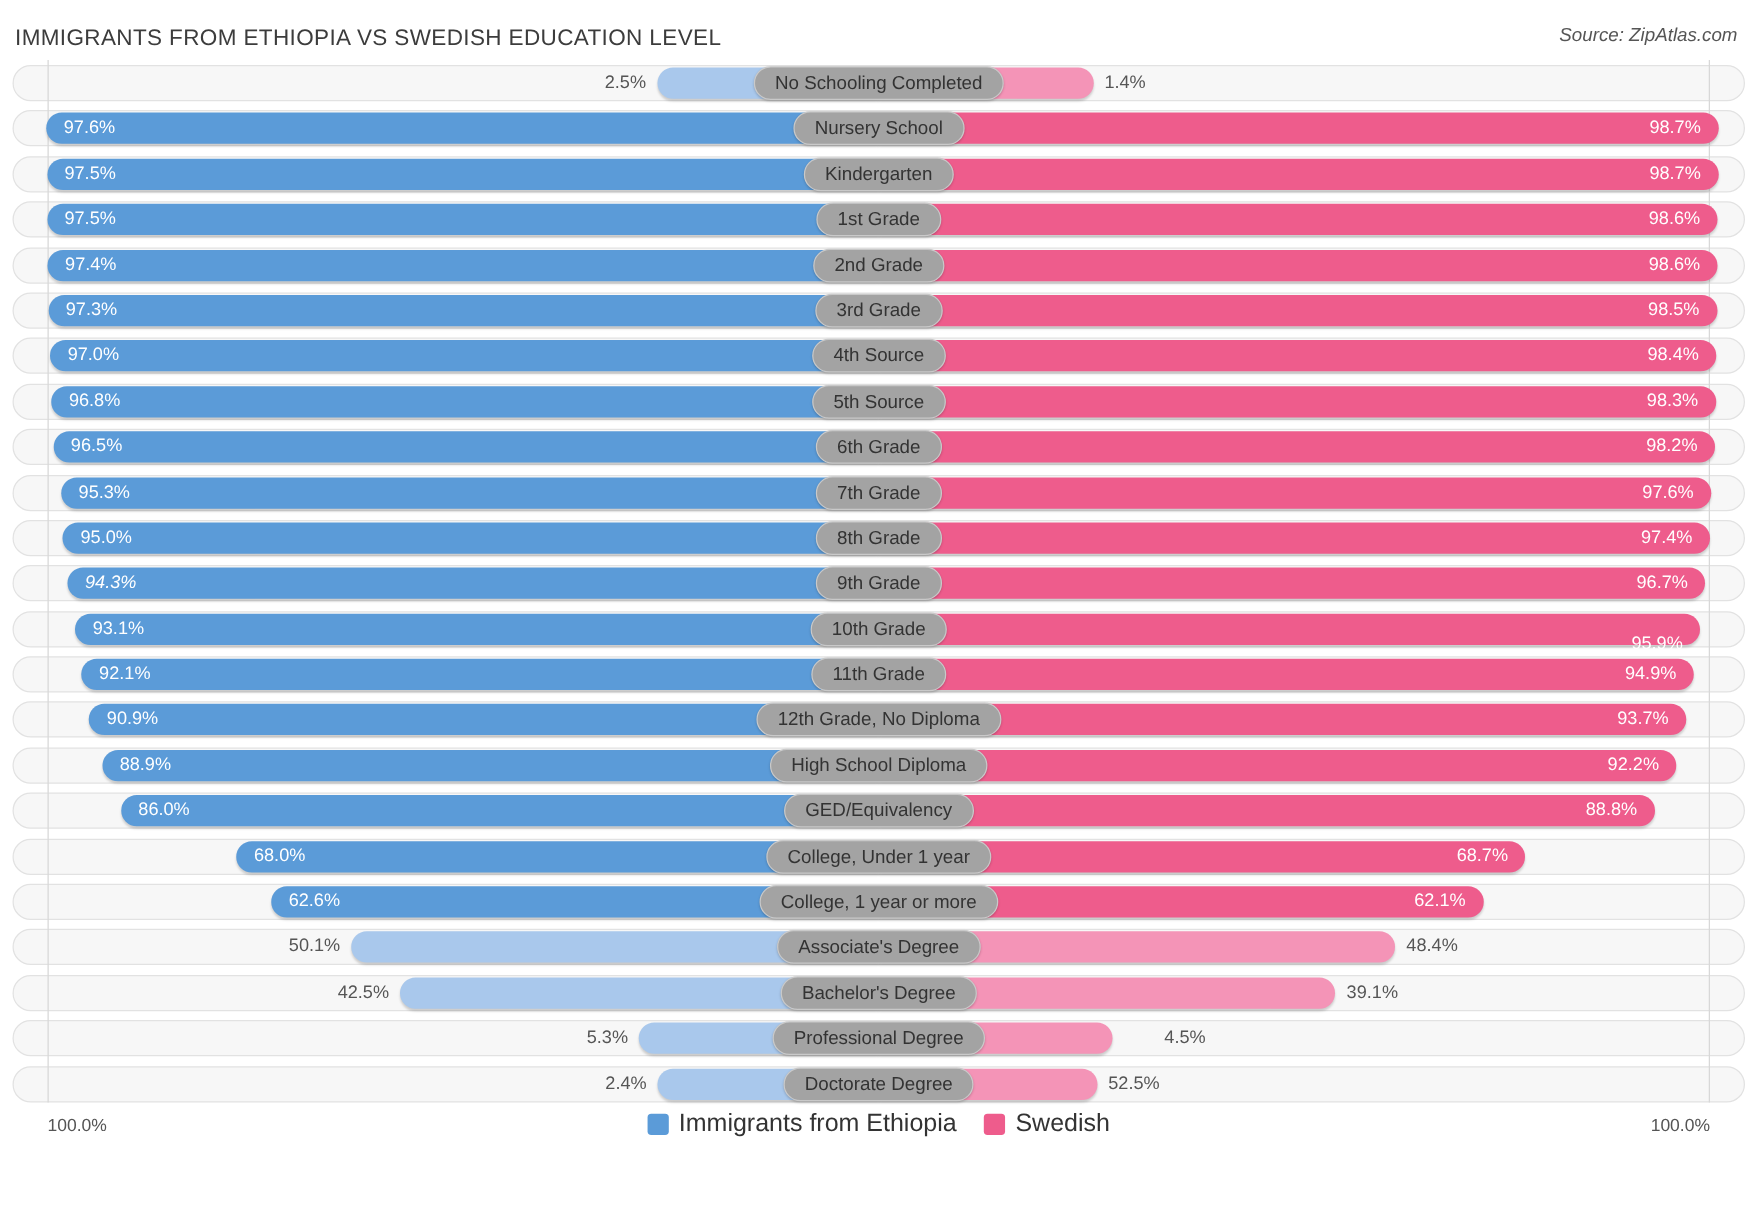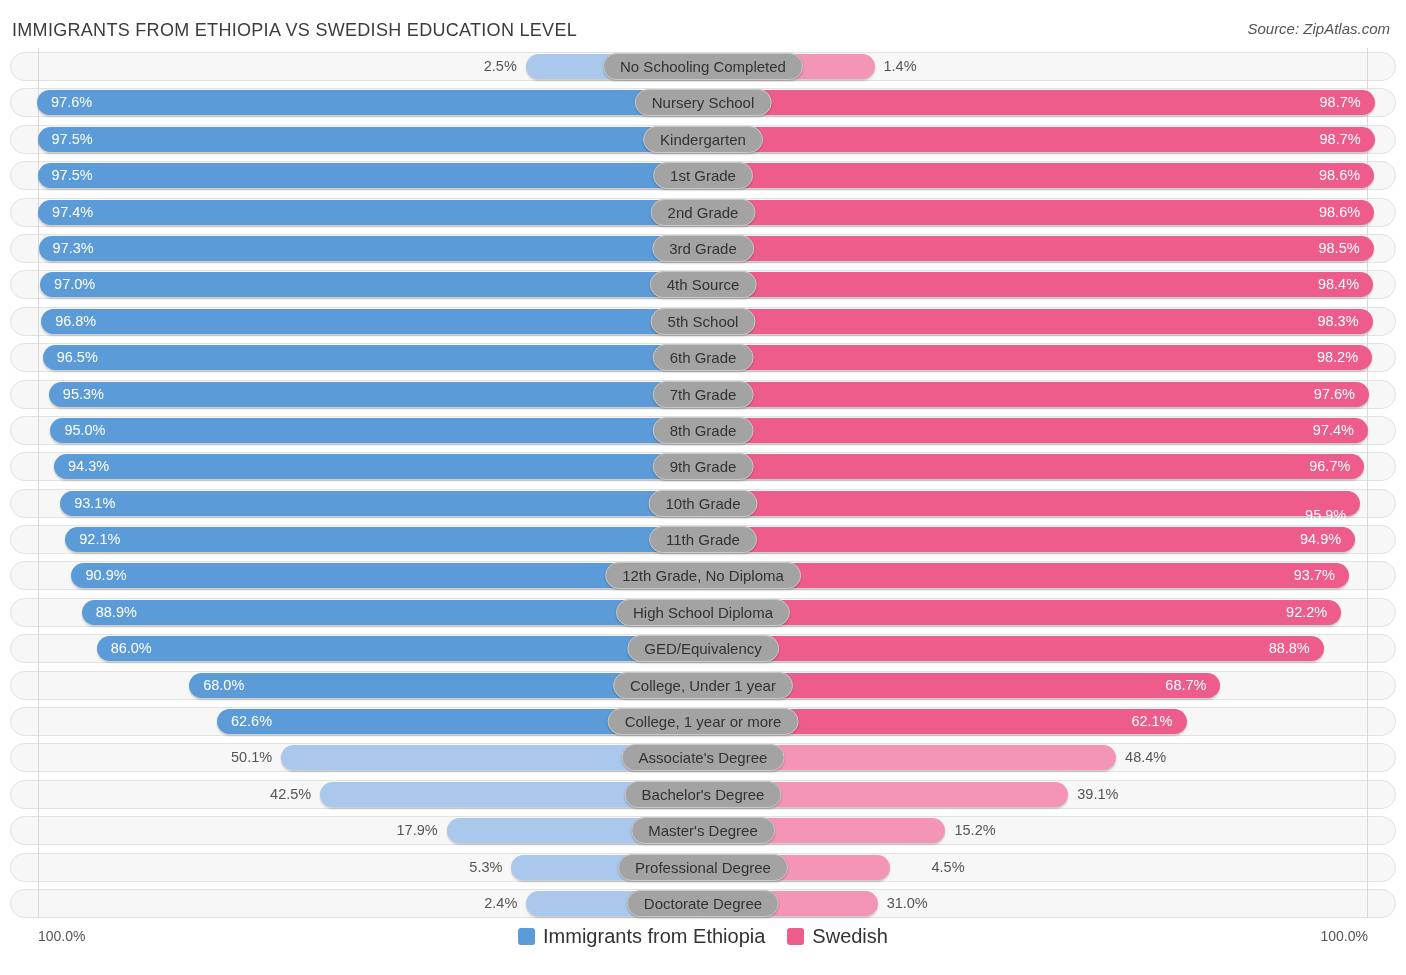--- a/index.html
+++ b/index.html
@@ -90,21 +90,21 @@
       <div class="hbar pink" style="width: 48.4158%; background: rgb(238, 92, 140);"></div>
       <span class="val inside" style="left: calc(2.10405% + 14px);">97.0%</span>
       <span class="val inside" style="right: calc(1.58416% + 14px);">98.4%</span>
       <div class="pill">4th Source</div>
     </div>
     <div class="bar-row">
       <div class="hbar blue" style="width: 47.8217%; background: rgb(91, 155, 216);"></div>
       <div class="hbar pink" style="width: 48.3787%; background: rgb(238, 92, 140);"></div>
       <span class="val inside" style="left: calc(2.17832% + 14px);">96.8%</span>
       <span class="val inside" style="right: calc(1.62129% + 14px);">98.3%</span>
-      <div class="pill">5th School</div>
+      <div class="pill">5th Source</div>
     </div>
     <div class="bar-row">
       <div class="hbar blue" style="width: 47.7103%; background: rgb(91, 155, 216);"></div>
       <div class="hbar pink" style="width: 48.3416%; background: rgb(238, 92, 140);"></div>
       <span class="val inside" style="left: calc(2.28972% + 14px);">96.5%</span>
       <span class="val inside" style="right: calc(1.65843% + 14px);">98.2%</span>
       <div class="pill">6th Grade</div>
     </div>
     <div class="bar-row">
       <div class="hbar blue" style="width: 47.2647%; background: rgb(91, 155, 216);"></div>
@@ -116,21 +116,21 @@
     <div class="bar-row">
       <div class="hbar blue" style="width: 47.1532%; background: rgb(91, 155, 216);"></div>
       <div class="hbar pink" style="width: 48.0445%; background: rgb(238, 92, 140);"></div>
       <span class="val inside" style="left: calc(2.84675% + 14px);">95.0%</span>
       <span class="val inside" style="right: calc(1.95551% + 14px);">97.4%</span>
       <div class="pill">8th Grade</div>
     </div>
     <div class="bar-row">
       <div class="hbar blue" style="width: 46.8933%; background: rgb(91, 155, 216);"></div>
       <div class="hbar pink" style="width: 47.7845%; background: rgb(238, 92, 140);"></div>
-      <span class="val inside" style="left: calc(3.1067% + 14px);">94.3%</span>
+      <span class="val inside" style="left: calc(3.1067% + 14px); font-style: italic;">94.3%</span>
       <span class="val inside" style="right: calc(2.21545% + 14px);">96.7%</span>
       <div class="pill">9th Grade</div>
     </div>
     <div class="bar-row">
       <div class="hbar blue" style="width: 46.4477%; background: rgb(91, 155, 216);"></div>
       <div class="hbar pink" style="width: 47.4875%; background: rgb(238, 92, 140);"></div>
       <span class="val inside" style="left: calc(3.55232% + 14px);">93.1%</span>
       <span class="val inside" style="right: calc(2.51253% + 14px); margin-top: 12px;">95.9%</span>
       <div class="pill">10th Grade</div>
     </div>
@@ -184,38 +184,31 @@
       <div class="pill">Associate's Degree</div>
     </div>
     <div class="bar-row">
       <div class="hbar blue" style="width: 27.6574%; background: rgb(169, 200, 236);"></div>
       <div class="hbar pink" style="width: 26.3948%; background: rgb(244, 148, 183);"></div>
       <span class="val outside" style="right: calc(77.6574% + 9px);">42.5%</span>
       <span class="val outside" style="left: calc(76.3948% + 9px);">39.1%</span>
       <div class="pill">Bachelor's Degree</div>
     </div>
     <div class="bar-row">
-      <div class="hbar blue" style="width: 18.5222%; background: rgb(169, 200, 236);"></div>
-      <div class="hbar pink" style="width: 17.5195%; background: rgb(244, 148, 183);"></div>
-      <span class="val outside" style="right: calc(68.5222% + 9px);">17.9%</span>
-      <span class="val outside" style="left: calc(67.5195% + 9px);">15.2%</span>
-      <div class="pill">Master's Degree</div>
-    </div>
-    <div class="bar-row">
       <div class="hbar blue" style="width: 13.8432%; background: rgb(169, 200, 236);"></div>
       <div class="hbar pink" style="width: 13.5461%; background: rgb(244, 148, 183);"></div>
       <span class="val outside" style="right: calc(63.8432% + 9px);">5.3%</span>
       <span class="val outside" style="left: calc(63.5461% + 9px); margin-left: 32px;">4.5%</span>
       <div class="pill">Professional Degree</div>
     </div>
     <div class="bar-row">
       <div class="hbar blue" style="width: 12.7662%; background: rgb(169, 200, 236);"></div>
       <div class="hbar pink" style="width: 12.6177%; background: rgb(244, 148, 183);"></div>
       <span class="val outside" style="right: calc(62.7662% + 9px);">2.4%</span>
-      <span class="val outside" style="left: calc(62.6177% + 9px);">31.0%</span>
+      <span class="val outside" style="left: calc(62.6177% + 9px);">52.5%</span>
       <div class="pill">Doctorate Degree</div>
     </div>
   </div>
 
 <div class="axis-row">
   <span class="axis-max">100.0%</span>
   <div class="legend">
     <div class="legend-item">
       <span class="swatch" id="swatch0" style="background: rgb(91, 155, 216);"></span>
       <span class="legend-label">Immigrants from Ethiopia</span>

